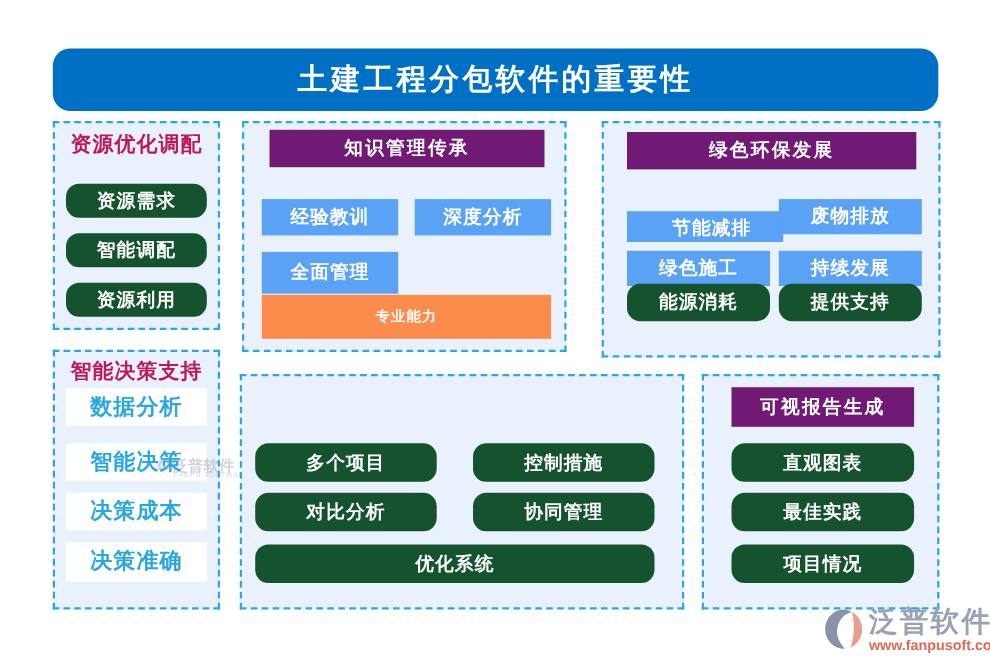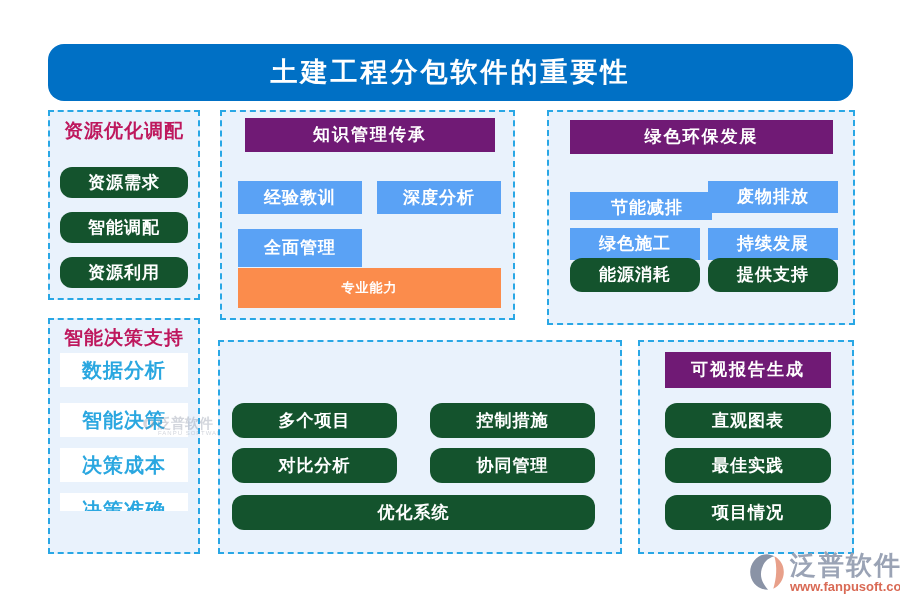--- a/index.html
+++ b/index.html
@@ -83,21 +83,21 @@
     <div class="btn blue" style="left:159px;top:100px;width:130px;height:32px;line-height:32px;">持续发展</div>
     <div class="btn orange" style="left:21px;top:146px;width:130px;height:34px;line-height:34px;">能源消耗</div>
     <div class="btn orange" style="left:159px;top:146px;width:130px;height:34px;line-height:34px;">提供支持</div>
   </div>
 
   <div class="panel p-decision">
     <div class="side-header" style="top:5px;">智能决策支持</div>
     <div class="btn white-btn" style="left:10px;top:33px;width:128px;height:34px;line-height:34px;">数据分析</div>
     <div class="btn white-btn" style="left:10px;top:83px;width:128px;height:34px;line-height:34px;">智能决策</div>
     <div class="btn white-btn" style="left:10px;top:128px;width:128px;height:34px;line-height:34px;">决策成本</div>
-    <div class="btn white-btn" style="left:10px;top:173px;width:128px;height:18px;line-height:34px;">决策准确</div>
+    <div class="btn white-btn" style="left:10px;top:173px;width:128px;height:36px;line-height:34px;">决策准确</div>
     <div class="watermark">
       <div class="wm-row">
         <svg class="wm-mark" width="13" height="13" viewBox="0 0 40 40">
           <path d="M20 3 C11 3 4 11 4 20 C4 30 12 37 21 37 C15 30 13 24 15 17 C17 11 20 7 27 5 C25 4 22 3 20 3 Z" fill="#8a93a6"></path>
           <path d="M27 5 C33 8 36 14 36 20 C36 27 32 33 26 36 C29 26 30 15 27 5 Z" fill="#e8a08a"></path>
         </svg>
         <span class="wm-name">泛普软件</span>
       </div>
       <div class="wm-sub">FANPU SOFTWARE</div>
     </div>

